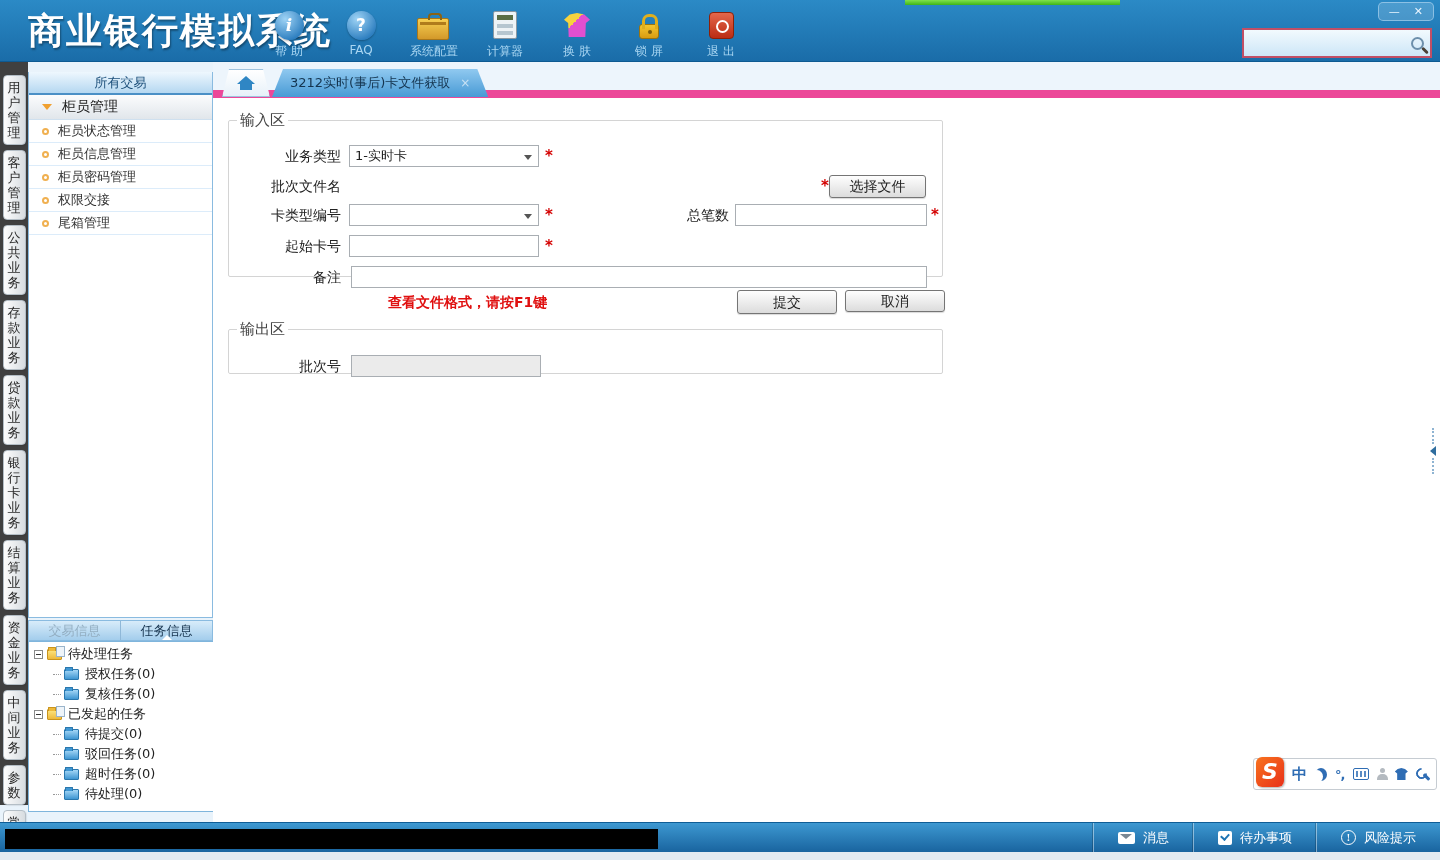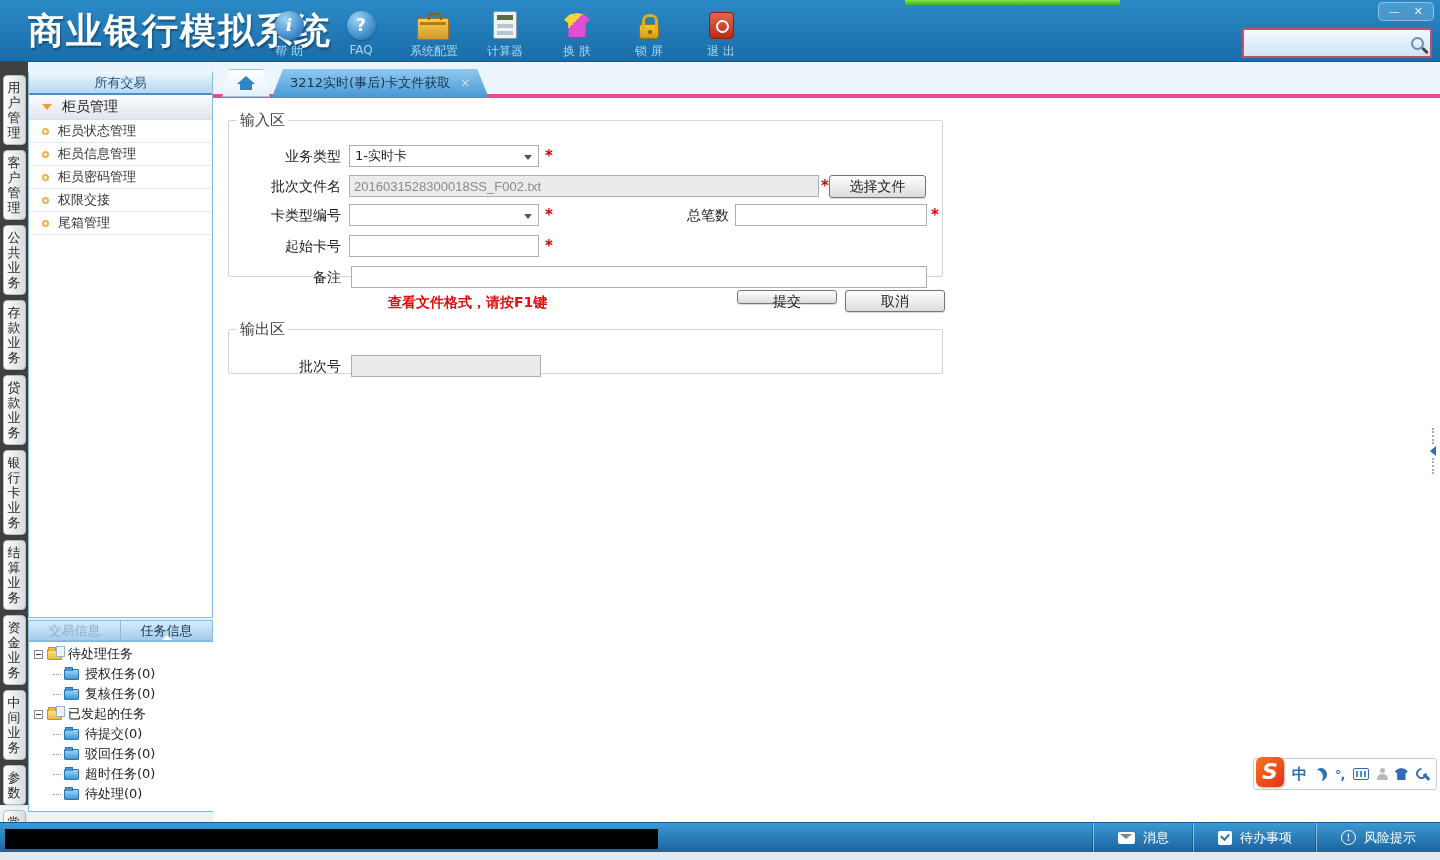--- a/index.html
+++ b/index.html
@@ -98,21 +98,21 @@
   .folder::before { content:""; position:absolute; left:0; top:-3px; width:6px; height:3px; border-radius:1px 1px 0 0; }
   .folder.yellow { background:linear-gradient(#fce580,#eeb93a); border:1px solid #c9941e; }
   .folder.yellow::before { background:#eeb93a; border:1px solid #c9941e; border-bottom:none; }
   .folder.yellow::after { content:""; position:absolute; right:-4px; top:-4px; width:7px; height:9px;
     background:#eef4f9; border:1px solid #9ab4cb; }
   .folder.blue { background:linear-gradient(#a5d7f6,#3f96d2); border:1px solid #2a77ad; }
   .folder.blue::before { background:#3f96d2; border:1px solid #2a77ad; border-bottom:none; }
 
   
   .main { position:absolute; left:213px; top:62px; right:0; bottom:38px; background:#fff; }
-  .tabstrip { position:absolute; left:0; top:0; right:0; height:36px; background:#edf5fc; border-bottom:4px solid #ec4899;text-align:center; }
+  .tabstrip { position:absolute; left:0; top:0; right:0; height:36px; background:#edf5fc; border-bottom:8px solid #ec4899;text-align:center; }
   .tab-home { position:absolute; left:9px; top:7px; width:48px; height:28px;
     background:linear-gradient(#ffffff,#e7f1f9); border:1px solid #9fc3de;
     clip-path:polygon(7px 0,calc(100% - 7px) 0,100% 100%,0 100%);
     display:flex; align-items:center; justify-content:center; cursor:pointer; }
   .icon-home { position:relative; width:18px; height:14px; }
   .icon-home::before { content:""; position:absolute; left:0; top:0; width:0; height:0;
     border-left:9px solid transparent; border-right:9px solid transparent; border-bottom:8px solid #2f86c4; }
   .icon-home::after { content:""; position:absolute; left:3px; top:8px; width:12px; height:6px; background:#2f86c4; }
   .tab-active { position:absolute; left:59px; top:7px; height:28px; min-width:198px; padding:0 18px;
     background:linear-gradient(#90c9f0,#489ad5); border-bottom:none;
@@ -132,21 +132,21 @@
   .ctl.readonly { background:#ebebeb; color:#8a8a8a; }
   .selectbox { display:flex; align-items:center; padding:0 18px 0 5px; position:absolute; height:22px;
     border:1px solid #a9aeb3; background:#fff; font-size:13px; color:#222; cursor:pointer; }
   .selectbox::after { content:""; position:absolute; right:6px; top:9px; width:0; height:0;
     border-left:4px solid transparent; border-right:4px solid transparent; border-top:5px solid #555; }
   .star { position:absolute; color:#d40000; font-size:15px; font-weight:bold; line-height:22px; }
   .btn { border:1px solid #757575; border-radius:3px; background:linear-gradient(#fefefe,#dcdcdc);
     font-size:14px; color:#222; text-align:center; cursor:pointer; box-shadow:0 1px 1px rgba(0,0,0,.15); }
   .btn-file { position:absolute; left:600px; top:45px; width:97px; height:23px; line-height:21px; }
   .hint { position:absolute; left:175px; top:196px; font-size:14px; font-weight:bold; color:#e01010; }
-  .btn-submit { position:absolute; left:524px; top:192px; width:100px; height:14px; line-height:20px; }
+  .btn-submit { position:absolute; left:524px; top:192px; width:100px; height:24px; line-height:20px; }
   .btn-cancel { position:absolute; left:632px; top:192px; width:100px; height:22px; line-height:20px; }
 
   
   .collapse-handle { position:absolute; right:1px; top:366px; width:12px; height:46px;
     display:flex; flex-direction:column; align-items:center; cursor:pointer; }
   .dots { width:1px; flex:1; border-left:2px dotted #8fb4d2; }
   .chev-left { width:0; height:0; border-top:5px solid transparent; border-bottom:5px solid transparent;
     border-right:6px solid #2f6d9e; margin:2px 0; }
 
   
@@ -360,21 +360,20 @@
 
       <fieldset class="fs-input">
         <legend>输入区</legend>
         <span class="flabel" style="left:0; top:15px;">业务类型</span>
         <div class="selectbox" style="left:120px; top:15px; width:190px;">
           <span>1-实时卡</span>
         </div>
         <span class="star" style="left:316px; top:15px;">*</span>
 
         <span class="flabel" style="left:0; top:45px;">批次文件名</span>
-        <input class="ctl readonly" style="left: 120px; top: 45px; width: 470px;" readonly="" value="2016031528300018SS_F002.txt">
         <span class="star" style="left:592px; top:45px;">*</span>
         <button class="btn btn-file">选择文件</button>
 
         <span class="flabel" style="left:0; top:74px;">卡类型编号</span>
         <div class="selectbox" style="left:120px; top:74px; width:190px;">
           <span></span>
         </div>
         <span class="star" style="left:316px; top:74px;">*</span>
         <span class="flabel" style="left:388px; top:74px;">总笔数</span>
         <input class="ctl" style="left: 506px; top: 74px; width: 192px;" value="">

